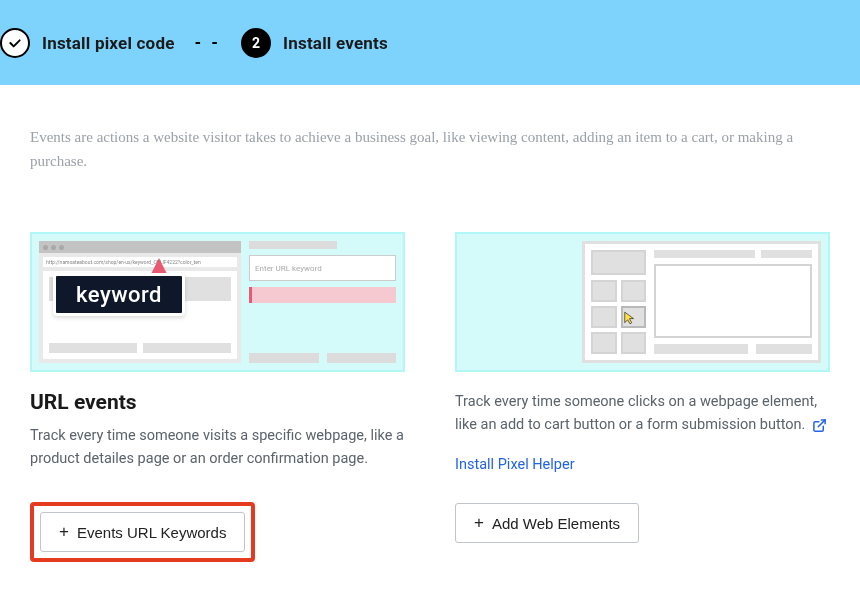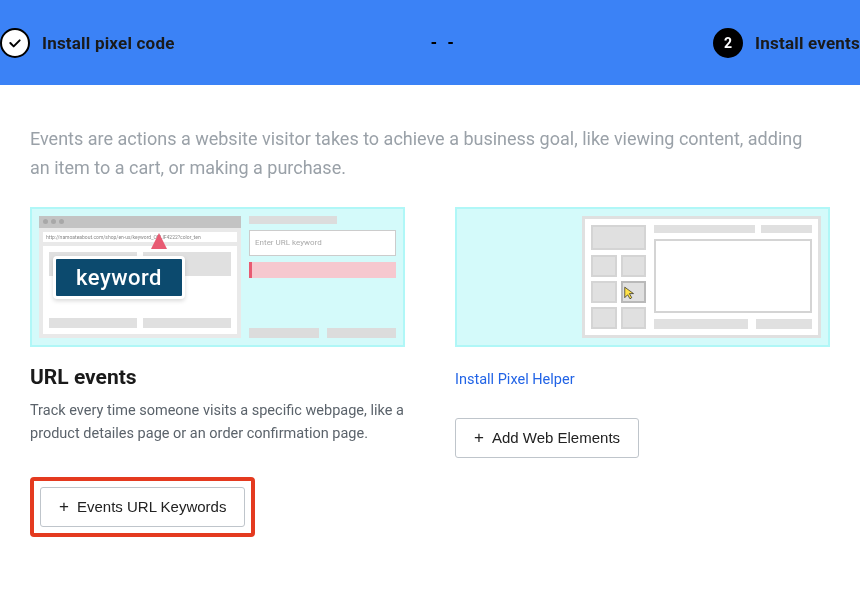--- a/index.html
+++ b/index.html
@@ -3,25 +3,25 @@
 <meta charset="utf-8">
 <style>
   * { box-sizing: border-box; margin: 0; padding: 0; }
   body {
     font-family: -apple-system, BlinkMacSystemFont, "Segoe UI", Roboto, Helvetica, Arial, sans-serif;
     background: #fff;
     color: #1a1a1a;
     width: 860px;
   }
   .stepper {
-    background: #3b82f6;
+    background: #7dd3fc;
     height: 85px;
     display: flex;
     align-items: center;
-    justify-content: space-between;
+    justify-content: flex-start;
     gap: 14px;
   }
   .step {
     display: flex;
     align-items: center;
     gap: 12px;
   }
   .step-circle {
     width: 30px; height: 30px;
     border: 2px solid #000;
@@ -54,25 +54,26 @@
     background: #fff;
     padding: 40px 30px 30px 30px;
   }
   .section-title {
     font-size: 20px;
     font-weight: 700;
     letter-spacing: 0.3px;
     margin-bottom: 14px;
   }
   .section-desc {
-    font-size: 18px;
+    font-size: 15px;
     color: #9aa1a8;
     line-height: 1.6;
     max-width: 780px;
-    margin-bottom: 24px;
+    margin-bottom: 59px;
+    font-family: Liberation Serif, serif;
   }
   .cards {
     display: flex;
     gap: 50px;
   }
   .card {
     flex: 1;
     display: flex;
     flex-direction: column;
   }
@@ -141,22 +142,22 @@
     position: absolute;
     top: 17px; left: 112px;
     width: 0; height: 0;
     border-left: 8px solid transparent;
     border-right: 8px solid transparent;
     border-bottom: 16px solid #e85a72;
     z-index: 2;
   }
   .kw-label {
     position: absolute;
-    top: 40px; left: 14px;
-    background: #0c4a6e;
+    top: 32px; left: 14px;
+    background: #0f172a;
     color: #fff;
     font-size: 22px;
     font-weight: 500;
     padding: 6px 20px;
     border-radius: 4px;
     border: 3px solid #fff;
     box-shadow: 0 2px 4px rgba(0,0,0,0.15);
     z-index: 3;
     letter-spacing: 0.5px;
   }
@@ -394,20 +395,30 @@
                 <div class="l" style="flex:0.5"></div>
               </div>
             <div class="big"></div>
             <div class="bottom">
                 <div class="l"></div>
                 <div class="l" style="flex:0.6"></div>
               </div>
           </div>
         </div>
       </div>
+      <p class="card-desc link-row">
+        <span>Track every time someone clicks on a webpage element, like an add to cart button or a form submission button.</span>
+        <span class="ext-icon">
+          <svg viewBox="0 0 24 24" fill="none" stroke="#2264e6" stroke-width="2.4" stroke-linecap="round" stroke-linejoin="round">
+              <path d="M18 13v6a2 2 0 0 1-2 2H5a2 2 0 0 1-2-2V8a2 2 0 0 1 2-2h6"></path>
+              <polyline points="15 3 21 3 21 9"></polyline>
+              <line x1="10" y1="14" x2="21" y2="3"></line>
+            </svg>
+        </span>
+      </p>
       <a class="helper-link">Install Pixel Helper</a>
       <button class="card-btn">
         <span class="plus">+</span>
         <span>Add Web Elements</span>
       </button>
     </div>
 
   </div>
 </div>
 

